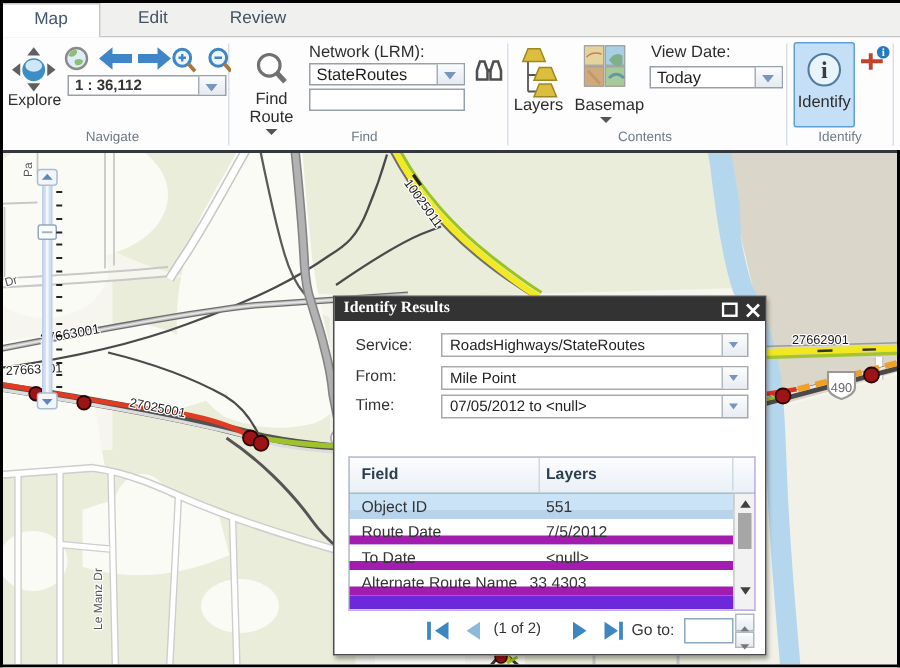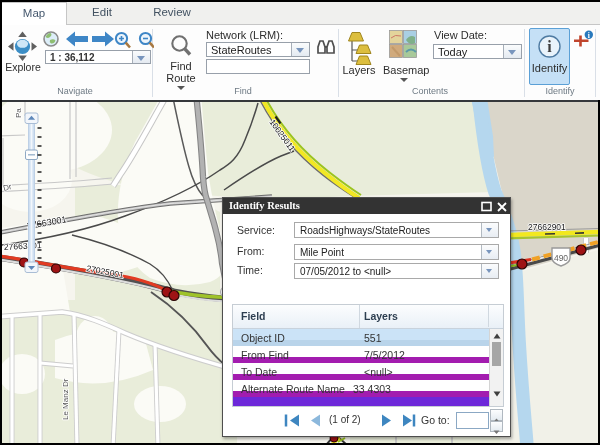--- a/index.html
+++ b/index.html
@@ -355,21 +355,21 @@
         <div style="position:absolute;left:8px;top:5px;font-size:10.5px;font-weight:bold;color:#2d3e50;">Field</div>
         <div style="position:absolute;left:131px;top:5px;font-size:10.5px;font-weight:bold;color:#2d3e50;">Layers</div>
         <div style="position:absolute;left:126px;top:0;width:1px;height:23px;background:#d0d8e0;"></div>
         <div style="position:absolute;right:14px;top:0;width:1px;height:22px;background:#d0d8e0;"></div>
       </div>
       <div class="trow" style="top:24px;background:#cbe3f7;border-bottom-color:#b9d4ea;">
         <div class="tcell1">Object ID</div>
           <div class="tcell2">551</div>
       </div>
       <div class="trow" style="top:41px;background:#fff;">
-        <div class="tcell1">From Find</div>
+        <div class="tcell1">Route Date</div>
           <div class="tcell2">7/5/2012</div>
       </div>
       <div class="trow" style="top:58px;background:#fdfeff;">
         <div class="tcell1">To Date</div>
           <div class="tcell2">&lt;null&gt;</div>
       </div>
       <div class="trow" style="top:75px;background:#fff;">
         <div class="tcell1">Alternate Route Name</div>
           <div class="tcell2" style="left:120px;text-align:right;">33 4303</div>
       </div>

